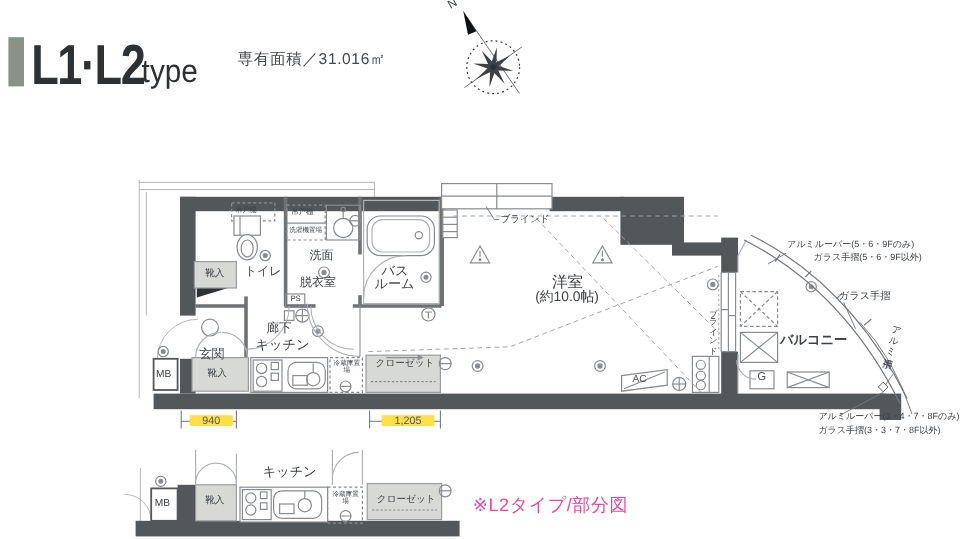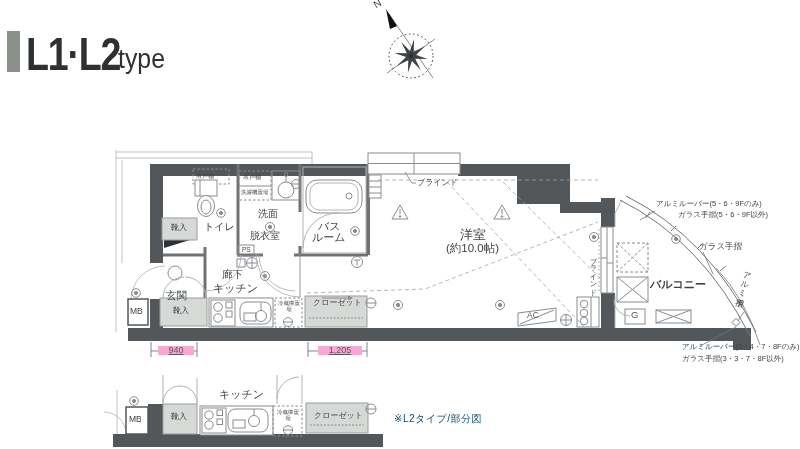--- a/index.html
+++ b/index.html
@@ -8,22 +8,22 @@
   .plan-svg{position:absolute;left:0;top:0;width:800px;height:449px;}
   .lbl{position:absolute;line-height:1;white-space:nowrap;color:#3e4245;}
   .wrap{white-space:normal;text-align:center;line-height:1.15;}
   .vert{writing-mode:vertical-rl;}
   .accent-bar{position:absolute;left:7px;top:31px;width:13px;height:41px;background:#8a918b;}
   .title-main{position:absolute;left:26px;top:26px;font-size:47px;font-weight:700;
               color:#2d3134;letter-spacing:-1.5px;transform:scaleX(.8);transform-origin:0 0;}
   .title-sub{position:absolute;left:118px;top:44px;font-size:27px;font-weight:500;
              color:#2d3134;transform:scaleX(.92);transform-origin:0 0;}
   .area-line{position:absolute;left:198px;font-size:13px;color:#44484b;letter-spacing:.5px;}
-  .dim{background:#f9a8d4;text-align:center;color:#54575a;font-size:9px;padding:0 2px;text-decoration:underline;}
-  .caption{font-size:10px;color:#0c4a6e;letter-spacing:.5px;}
+  .dim{background:#fde047;text-align:center;color:#54575a;font-size:9px;padding:0 2px;}
+  .caption{font-size:15px;color:#ec4899;letter-spacing:.5px;}
 </style>
 </head>
 <body>
 
 <div class="canvas">
 
   <svg class="plan-svg" viewBox="0 0 800 449">
 
     <g stroke="#b0b3b5" stroke-width="0.8" fill="none">
       <line x1="116" y1="150" x2="116" y2="332"></line>
@@ -299,20 +299,21 @@
       <circle cx="411" cy="56" r="22" fill="none" stroke="#3a3d40" stroke-width="1" stroke-dasharray="1.6,2.6"></circle>
       <path fill="#3f4245" d="M401.3,42 L409.9,51.1 L414.1,39.3 L413.7,51.8 L425,46.3 L415.9,55 L427.7,59.1 L415.2,58.7 L420.7,70 L412,60.9 L407.9,72.7 L408.3,60.2 L397,65.7 L406.1,57 L394.3,52.9 L406.8,53.3 Z"></path>
       <circle cx="411" cy="56" r="2.3" fill="#2d3032"></circle>
       <polygon points="386,9 397,26 390,29" fill="#0f1112"></polygon>
     </g>
   </svg>
 
   <div class="accent-bar"></div>
   <div class="title-main">L1·L2</div>
   <div class="title-sub">type</div>
+  <div class="area-line" style="top:40px;">専有面積／31.016㎡</div>
   <span class="lbl" style="left:374px;top:-1px;font-size:10px;transform:rotate(-30deg);">N</span>
 
   <span class="lbl" style="left:196px;top:173px;font-size:6px;">吊戸棚</span>
   <span class="lbl" style="left:243px;top:174px;font-size:6px;">吊戸棚</span>
   <span class="lbl" style="left:241px;top:190px;font-size:5.5px;">洗濯機置場</span>
   <span class="lbl" style="left:204px;top:222px;font-size:10px;">トイレ</span>
   <span class="lbl" style="left:258px;top:209px;font-size:10px;">洗面</span>
   <span class="lbl" style="left:250px;top:231px;font-size:10px;">脱衣室</span>
   <span class="lbl" style="left:318px;top:221px;font-size:11px;">バス</span>
   <span class="lbl" style="left:312px;top:232px;font-size:11px;">ルーム</span>

